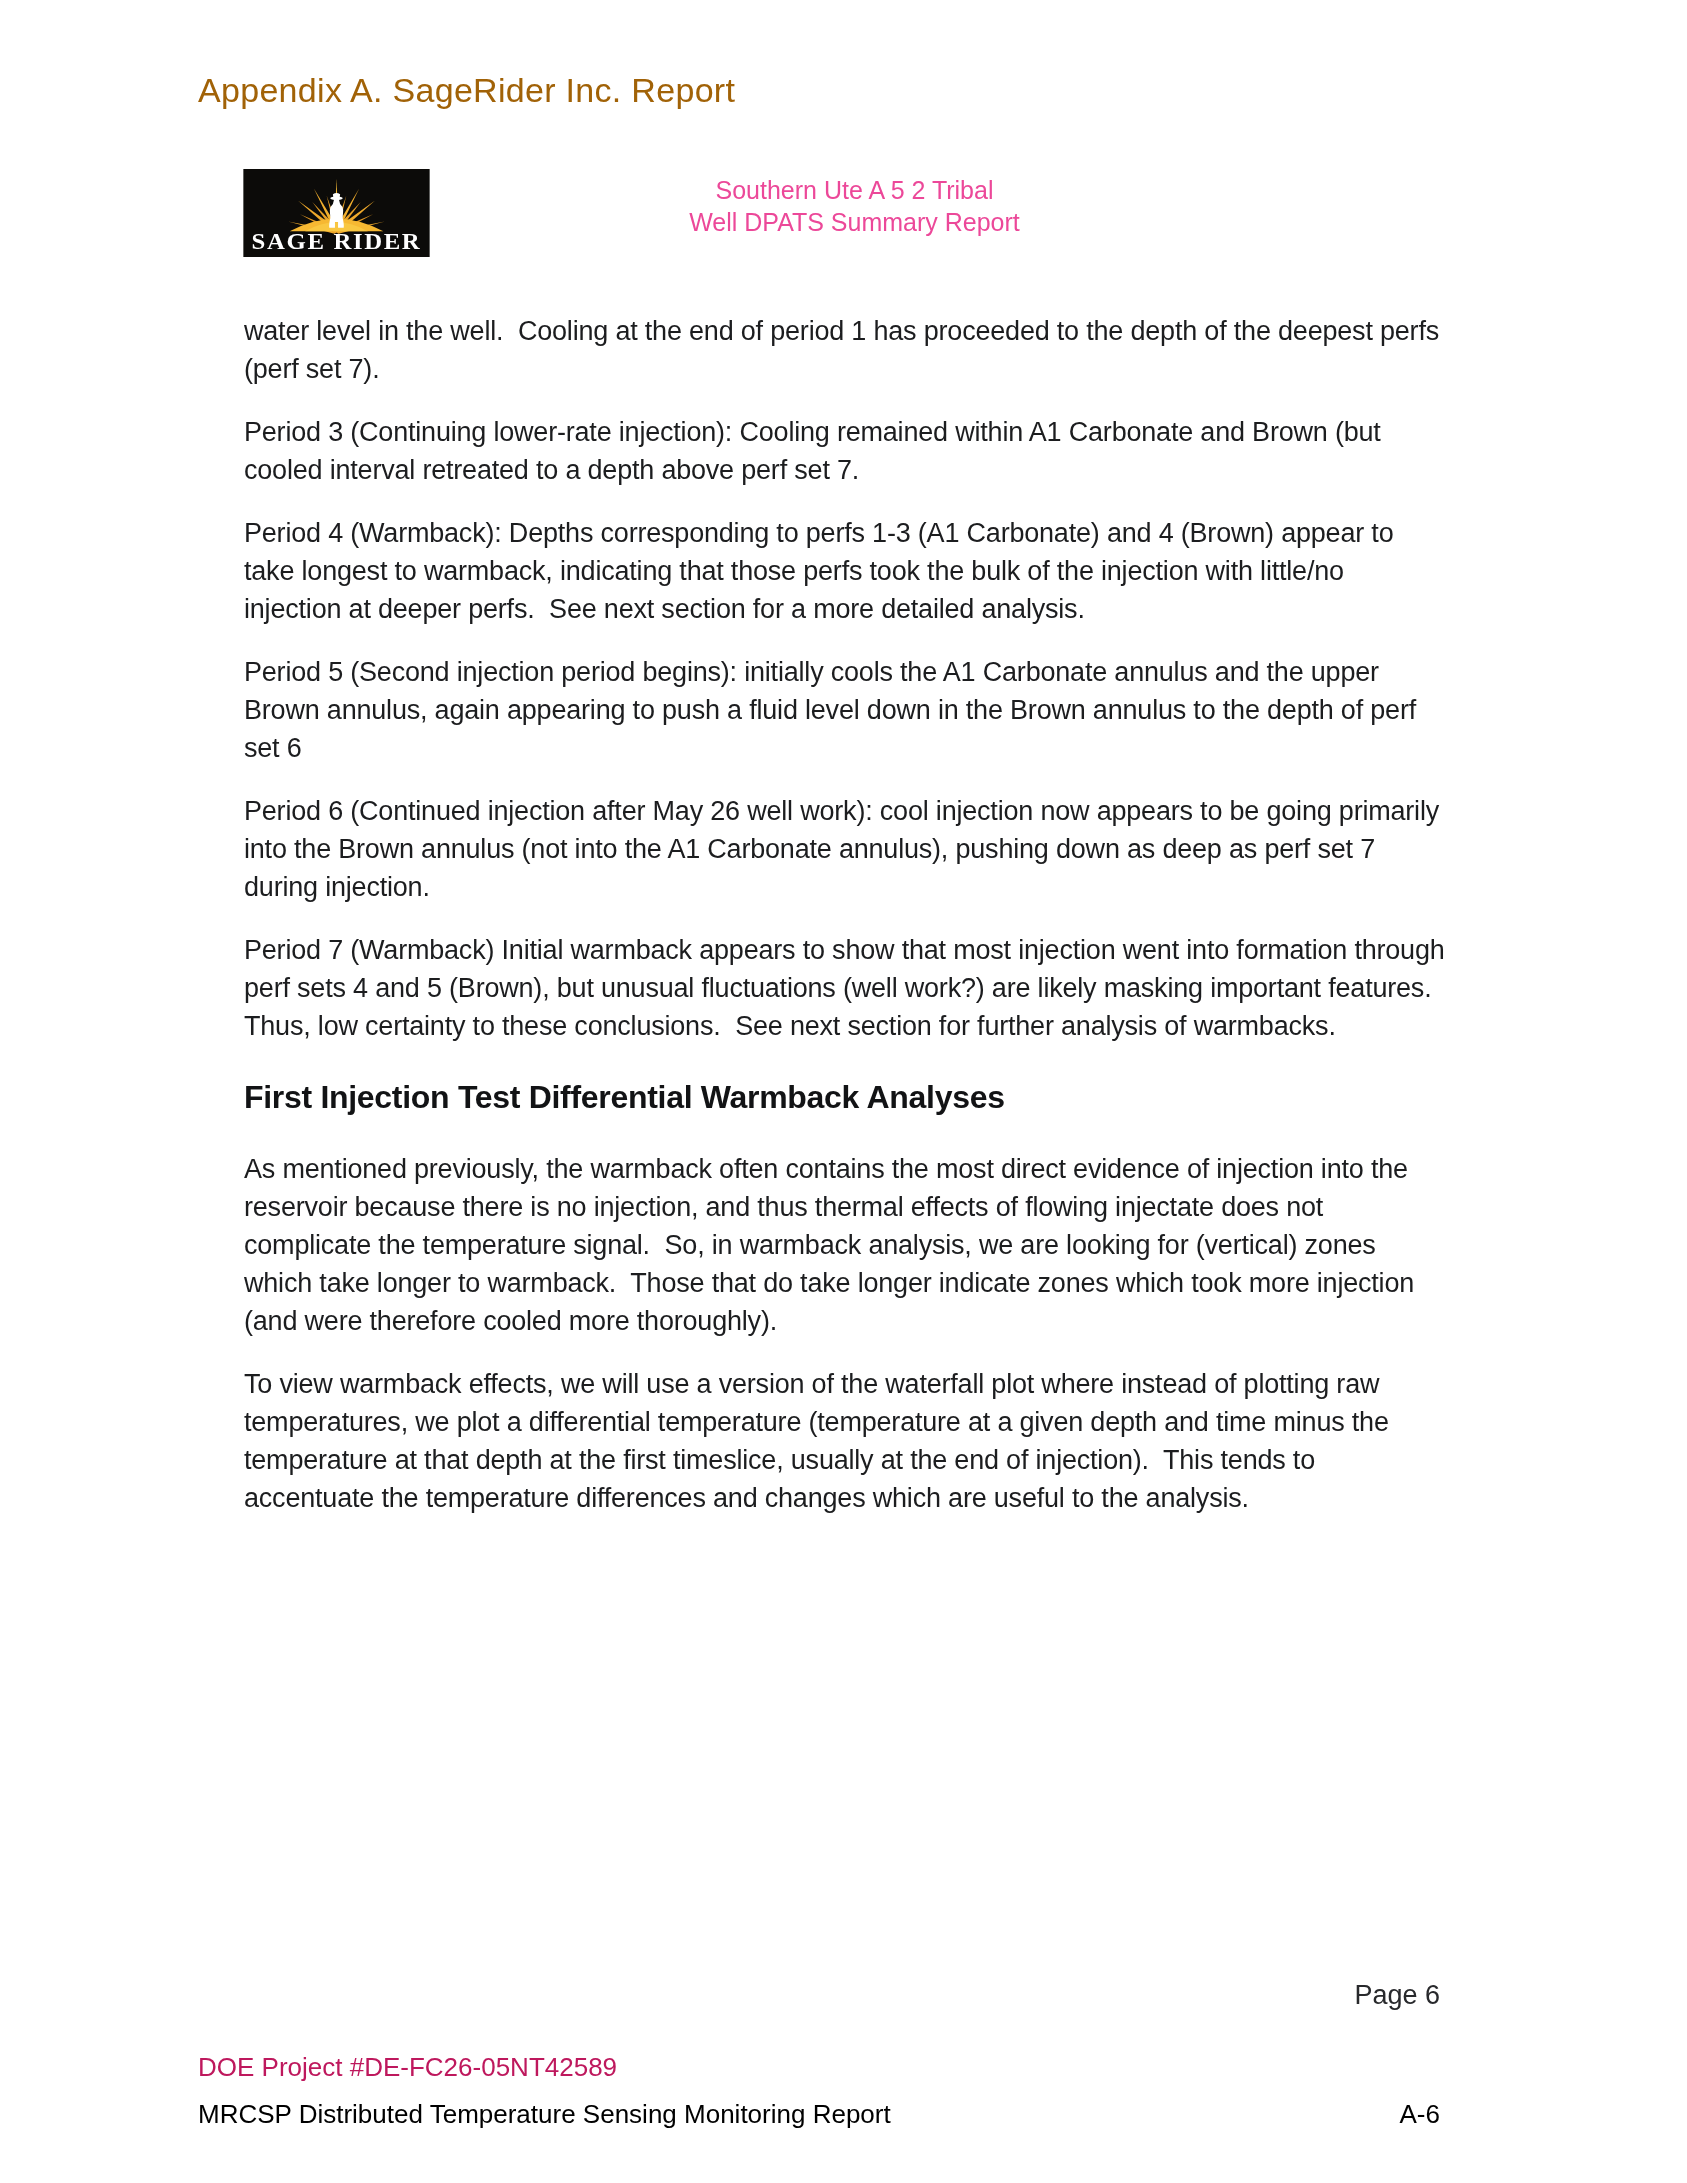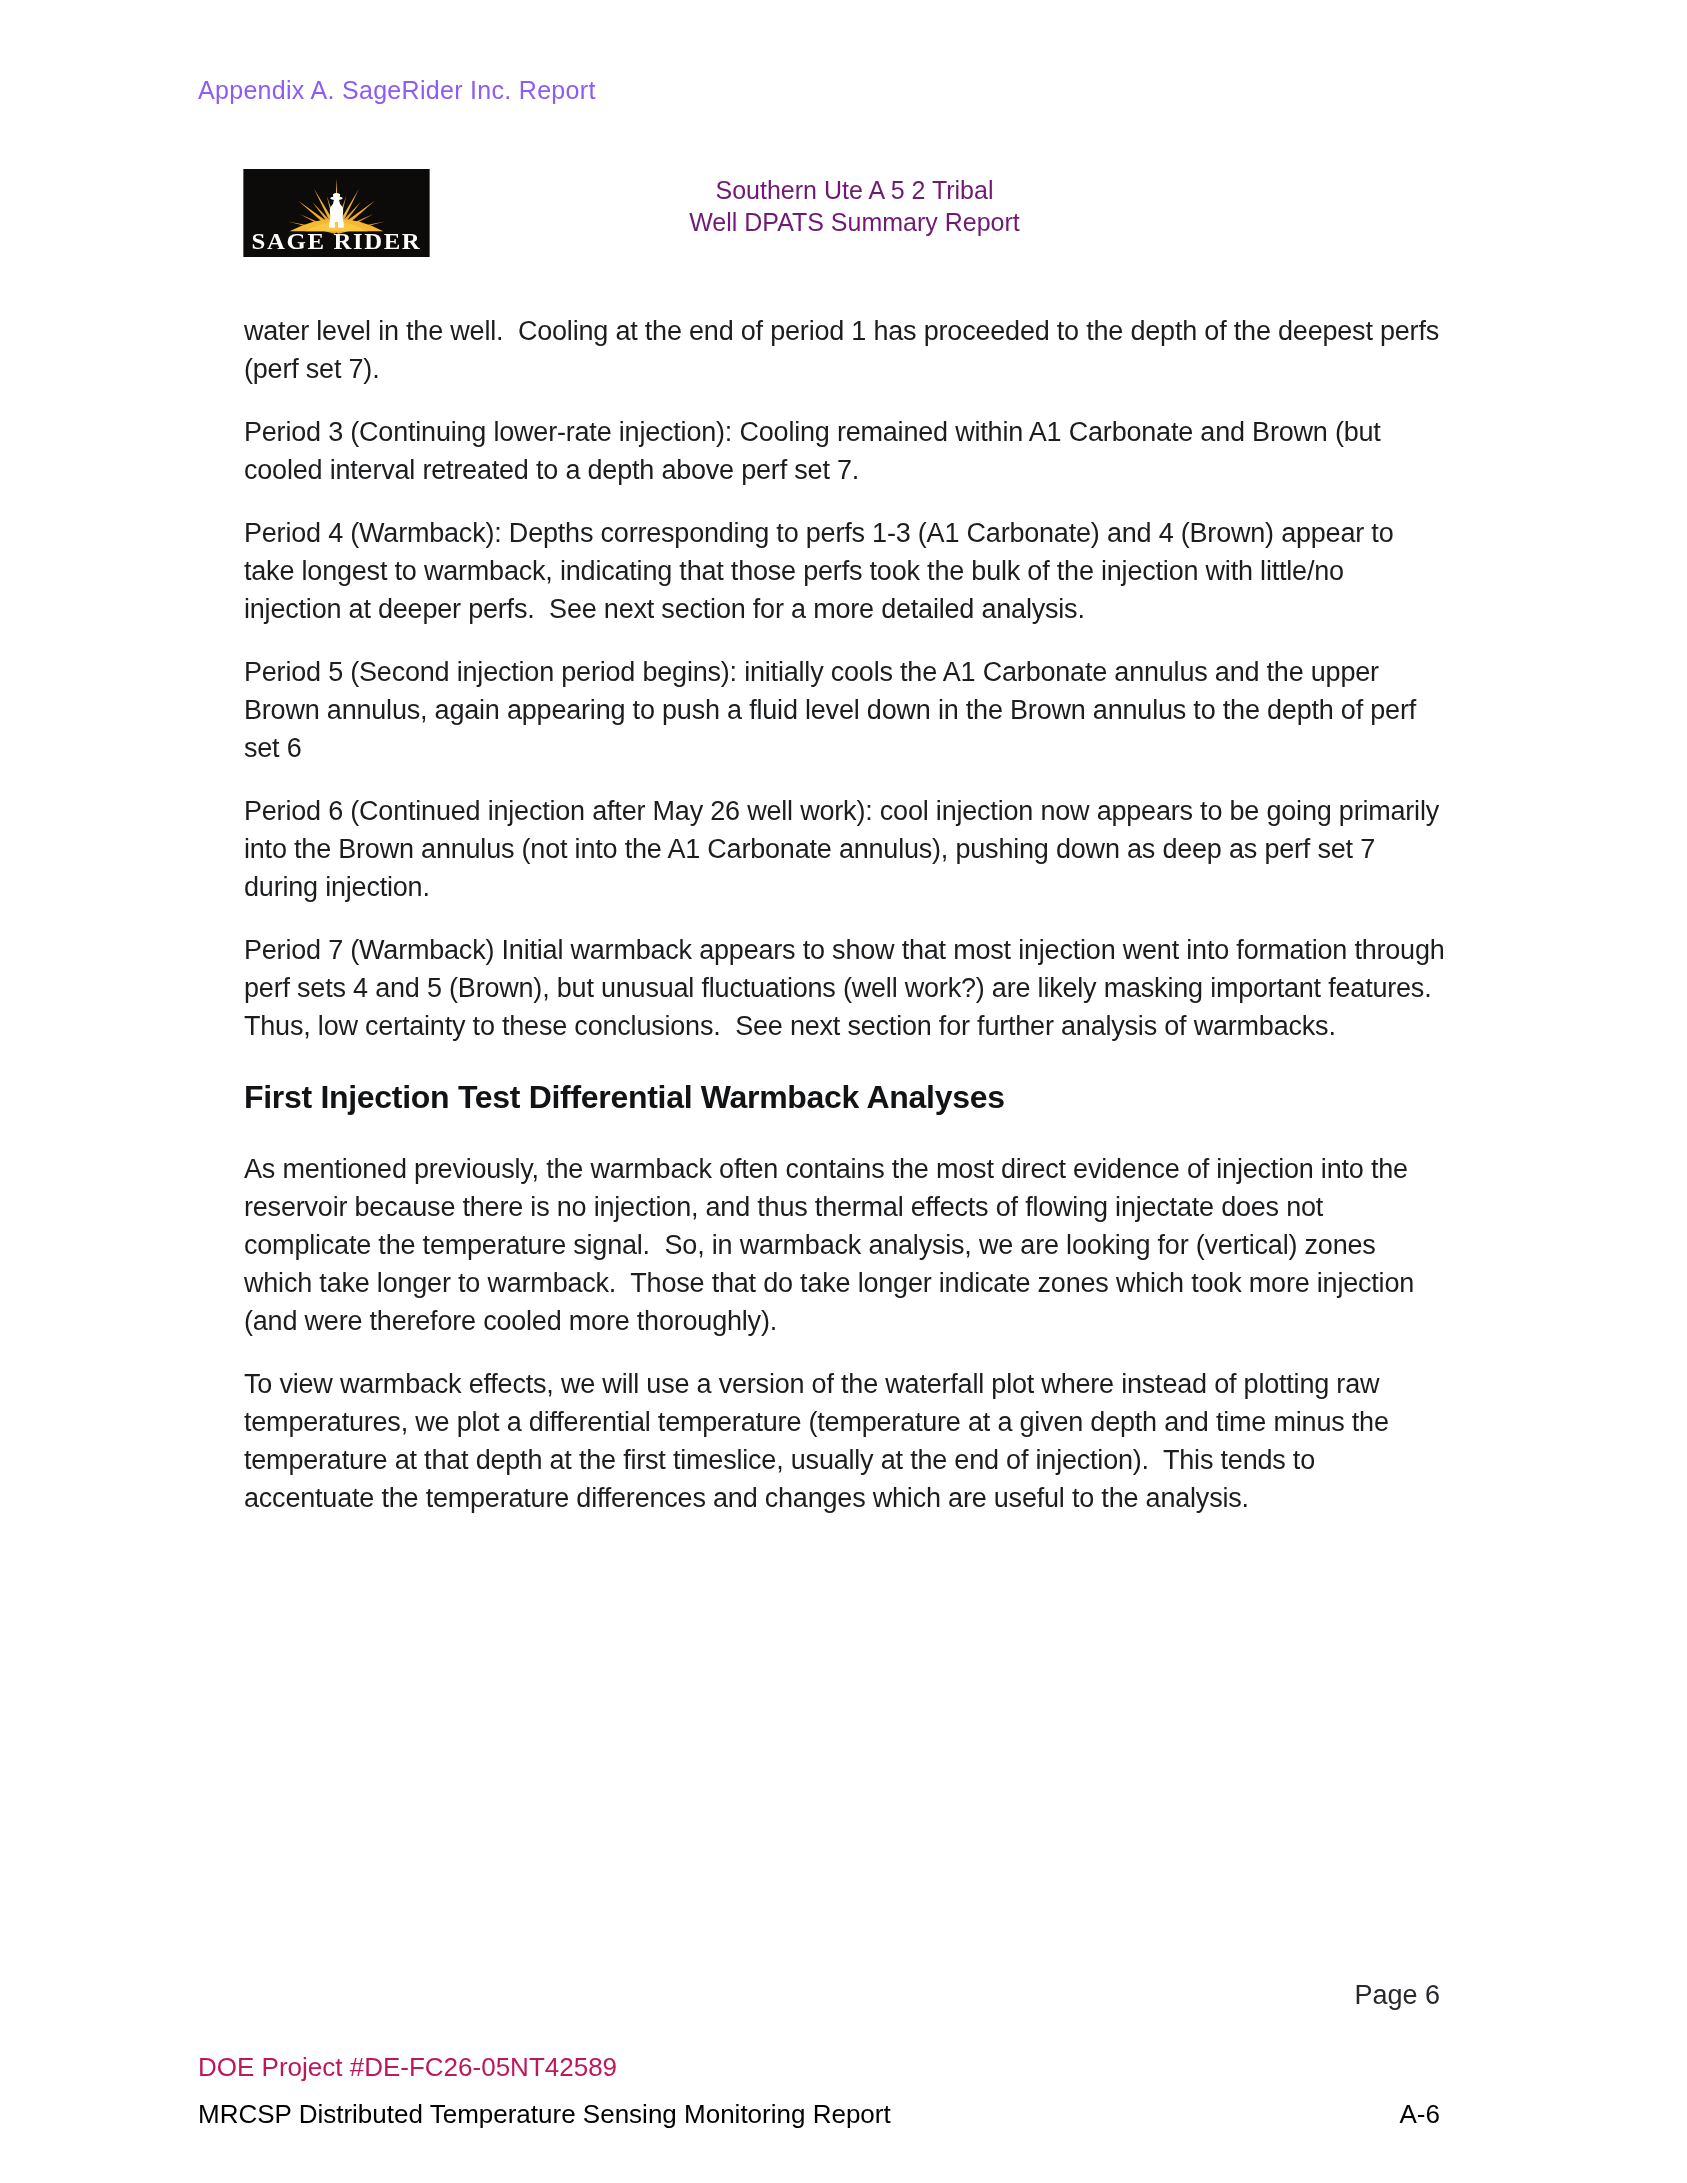--- a/index.html
+++ b/index.html
@@ -8,42 +8,42 @@
     width:1687px;
     height:2183px;
     background:#ffffff;
     font-family:"Liberation Sans", sans-serif;
     overflow:hidden;
   }
   .header-text{
     position:absolute;
     left:198px;
     top:75px;
-    font-size:25px;
+    font-size:34px;
     line-height:31px;
-    color:#8b5cf6;
+    color:#a16207;
     letter-spacing:0.3px;
     white-space:pre;
   }
   .logo{
     position:absolute;
     left:243px;
     top:169px;
     width:187px;
     height:88px;
   }
   .doc-title{
     position:absolute;
     left:662px;
     top:174px;
     width:385px;
     text-align:center;
     font-size:25px;
     line-height:32px;
-    color:#701a75;
+    color:#ec4899;
   }
   .body-text{
     position:absolute;
     left:244px;
     top:312px;
     width:1204px;
     color:#1C1D1F;
     font-size:27px;
     line-height:38px;
     letter-spacing:-0.2px;

